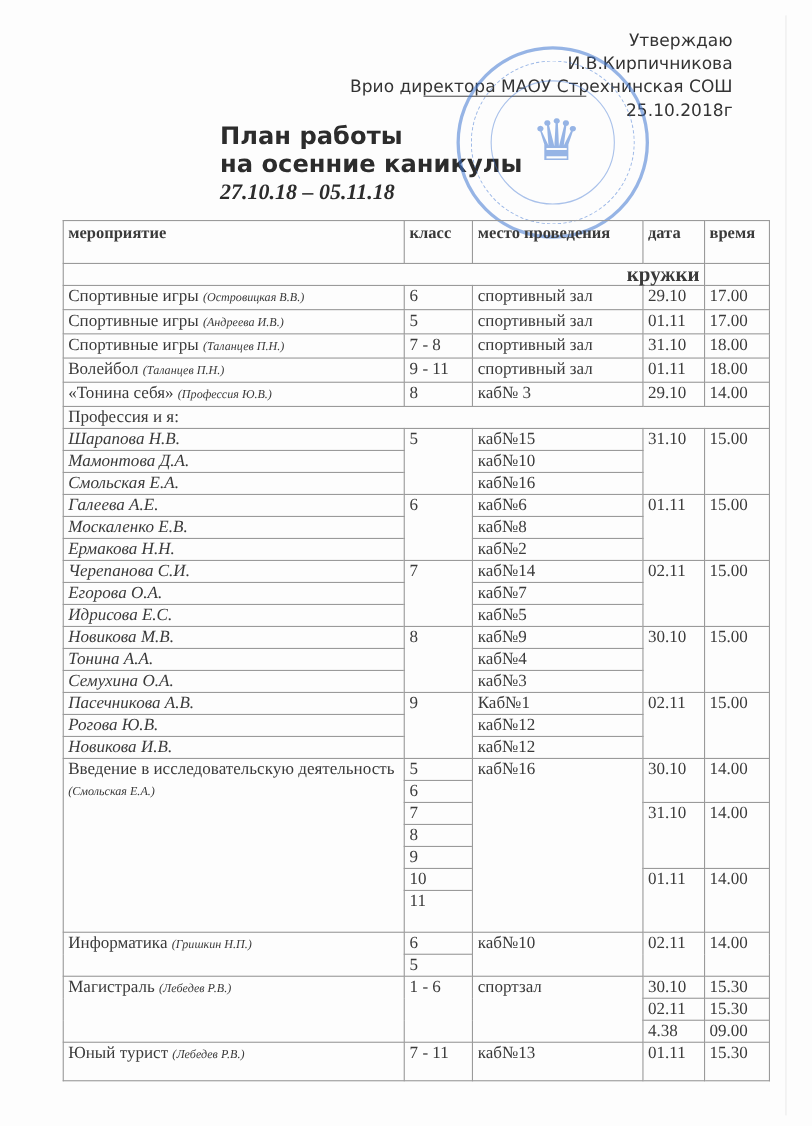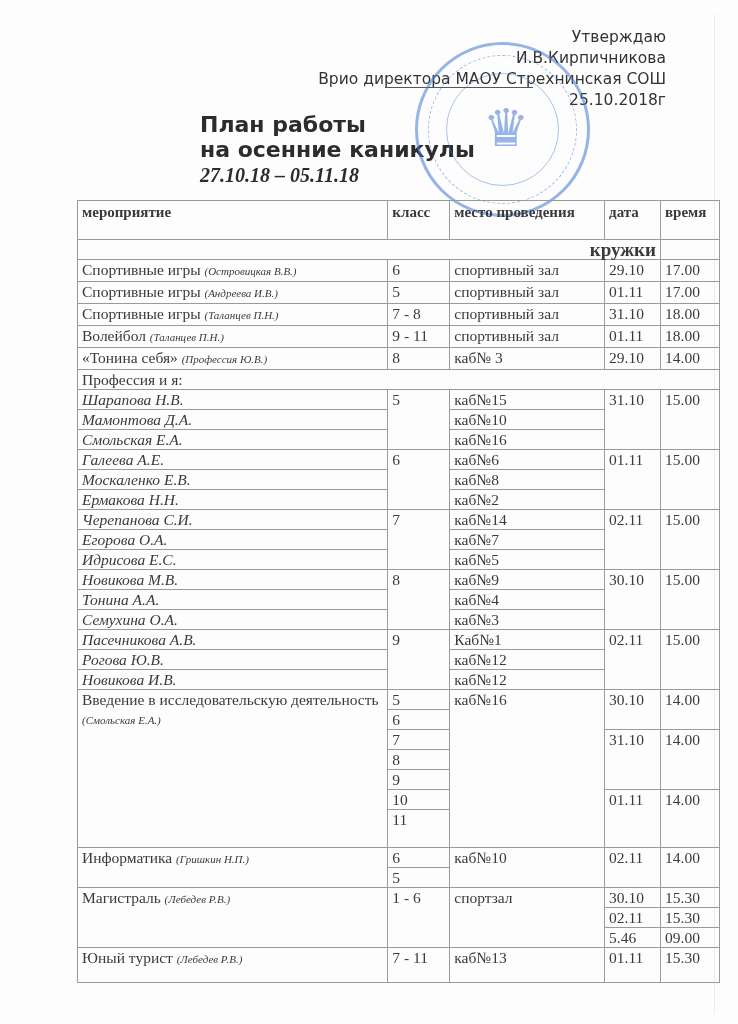--- a/index.html
+++ b/index.html
@@ -27,21 +27,21 @@
   .stamp::after {
     content: ""; position: absolute; left: 28px; top: 28px; right: 28px; bottom: 28px;
     border-radius: 50%; border: 1px solid rgba(66,120,210,0.45);
   }
   .stamp-emblem {
     position: absolute; left: 60px; top: 48px; width: 56px; height: 70px; color: rgba(66,120,210,0.55);
     font-size: 52px; line-height: 70px; text-align: center; font-family: "DejaVu Sans", sans-serif;
   }
   table.plan {
     position: absolute; left: 57px; top: 200px; width: 643px; border-collapse: collapse;
-    font-size: 15.5px; color: #3a3a3a; margin-left: 20px;
+    font-size: 15.5px; color: #3a3a3a;
   }
   table.plan td, table.plan th { border: 1px solid #9a9a9a; padding: 0 4px; vertical-align: top; height: 19px; line-height: 19px; }
   table.plan th { font-weight: bold; text-align: left; height: 36px; padding-top: 2px; font-size: 15px; }
   col.c1 { width: 311px; } col.c2 { width: 62px; } col.c3 { width: 155px; } col.c4 { width: 56px; } col.c5 { width: 59px; }
   .section-row td { height: 24px; }
   .section-title { text-align: right; font-weight: bold; font-size: 19px; }
   .teacher { font-style: italic; font-size: 11px; }
   .person { font-style: italic; }
   .tall2 { height: 37px !important; }
   .last { height: 34px !important; }
@@ -248,21 +248,21 @@
         <td rowspan="3">1 - 6</td>
         <td rowspan="3">спортзал</td>
         <td>30.10</td>
         <td>15.30</td>
       </tr>
       <tr>
         <td>02.11</td>
         <td>15.30</td>
       </tr>
       <tr>
-        <td>5.46</td>
+        <td>4.38</td>
         <td>09.00</td>
       </tr>
       <tr class="last">
         <td class="last"><span>Юный турист</span> <span class="teacher">(Лебедев Р.В.)</span></td>
         <td>7 - 11</td>
         <td>каб№13</td>
         <td>01.11</td>
         <td>15.30</td>
       </tr>
     </tbody>

